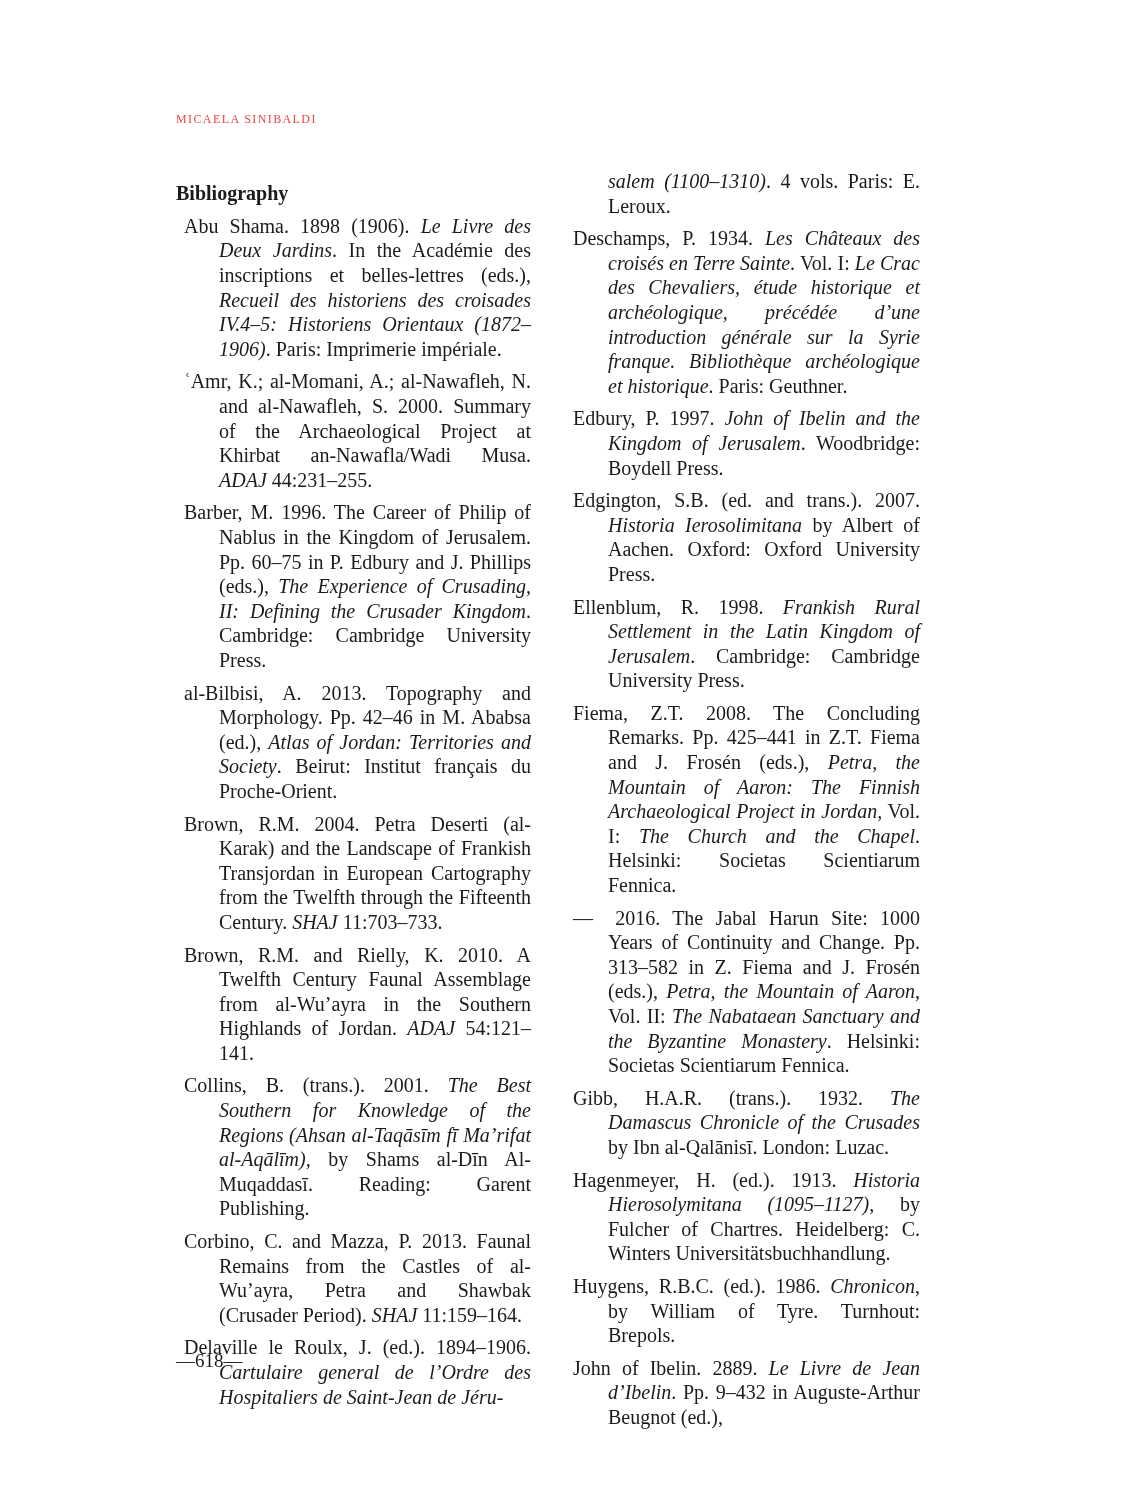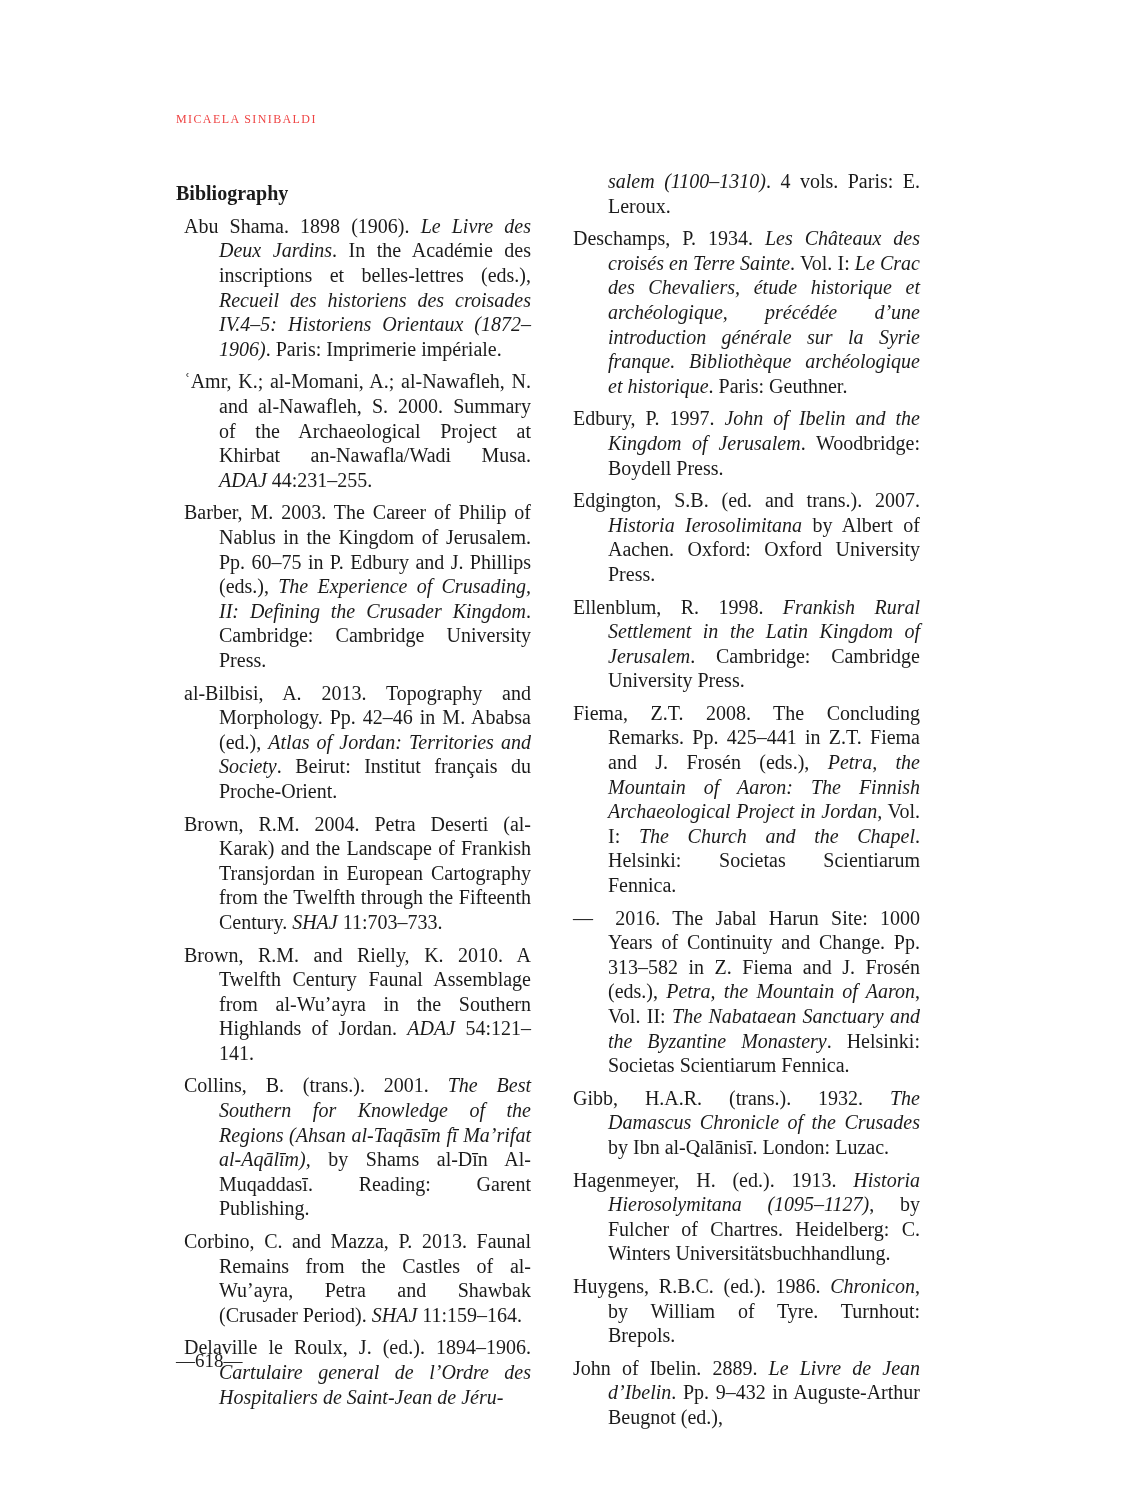--- a/index.html
+++ b/index.html
@@ -67,21 +67,21 @@
 <div class="page">
 
   <div class="running-head">MICAELA SINIBALDI</div>
 
   <div class="content">
     <div class="col">
       <p class="heading">Bibliography</p>
       <div>
           <p class="entry"><span class="rm">Abu Shama. 1898 (1906). </span><span class="it">Le Livre des Deux Jardins</span><span class="rm">. In the Académie des inscriptions et belles-lettres (eds.), </span><span class="it">Recueil des historiens des croisades IV.4–5: Historiens Orientaux (1872–1906)</span><span class="rm">. Paris: Imprimerie impériale.</span></p>
           <p class="entry"><span class="rm">ʿAmr, K.; al-Momani, A.; al-Nawafleh, N. and al-Nawafleh, S. 2000. Summary of the Archaeological Project at Khirbat an-Nawafla/Wadi Musa. </span><span class="it">ADAJ</span><span class="rm"> 44:231–255.</span></p>
-          <p class="entry"><span class="rm">Barber, M. 2003. The Career of Philip of Nablus in the Kingdom of Jerusalem. Pp. 60–75 in P. Edbury and J. Phillips (eds.), </span><span class="it">The Experience of Crusading, II: Defining the Crusader Kingdom</span><span class="rm">. Cambridge: Cambridge University Press.</span></p>
+          <p class="entry"><span class="rm">Barber, M. 1996. The Career of Philip of Nablus in the Kingdom of Jerusalem. Pp. 60–75 in P. Edbury and J. Phillips (eds.), </span><span class="it">The Experience of Crusading, II: Defining the Crusader Kingdom</span><span class="rm">. Cambridge: Cambridge University Press.</span></p>
           <p class="entry"><span class="rm">al-Bilbisi, A. 2013. Topography and Morphology. Pp. 42–46 in M. Ababsa (ed.), </span><span class="it">Atlas of Jordan: Territories and Society</span><span class="rm">. Beirut: Institut français du Proche-Orient.</span></p>
           <p class="entry"><span class="rm">Brown, R.M. 2004. Petra Deserti (al-Karak) and the Landscape of Frankish Transjordan in European Cartography from the Twelfth through the Fifteenth Century. </span><span class="it">SHAJ</span><span class="rm"> 11:703–733.</span></p>
           <p class="entry"><span class="rm">Brown, R.M. and Rielly, K. 2010. A Twelfth Century Faunal Assemblage from al-Wu’ayra in the Southern Highlands of Jordan. </span><span class="it">ADAJ</span><span class="rm"> 54:121–141.</span></p>
           <p class="entry"><span class="rm">Collins, B. (trans.). 2001. </span><span class="it">The Best Southern for Knowledge of the Regions (Ahsan al-Taqāsīm fī Ma’rifat al-Aqālīm),</span><span class="rm"> by Shams al-Dīn Al-Muqaddasī. Reading: Garent Publishing.</span></p>
           <p class="entry"><span class="rm">Corbino, C. and Mazza, P. 2013. Faunal Remains from the Castles of al-Wu’ayra, Petra and Shawbak (Crusader Period). </span><span class="it">SHAJ</span><span class="rm"> 11:159–164.</span></p>
           <p class="entry"><span class="rm">Delaville le Roulx, J. (ed.). 1894–1906. </span><span class="it">Cartulaire general de l’Ordre des Hospitaliers de Saint-Jean de Jéru-</span></p>
         </div>
     </div>
     <div class="col">
         <p class="entry cont"><span class="it">salem (1100–1310)</span><span class="rm">. 4 vols. Paris: E. Leroux.</span></p>

